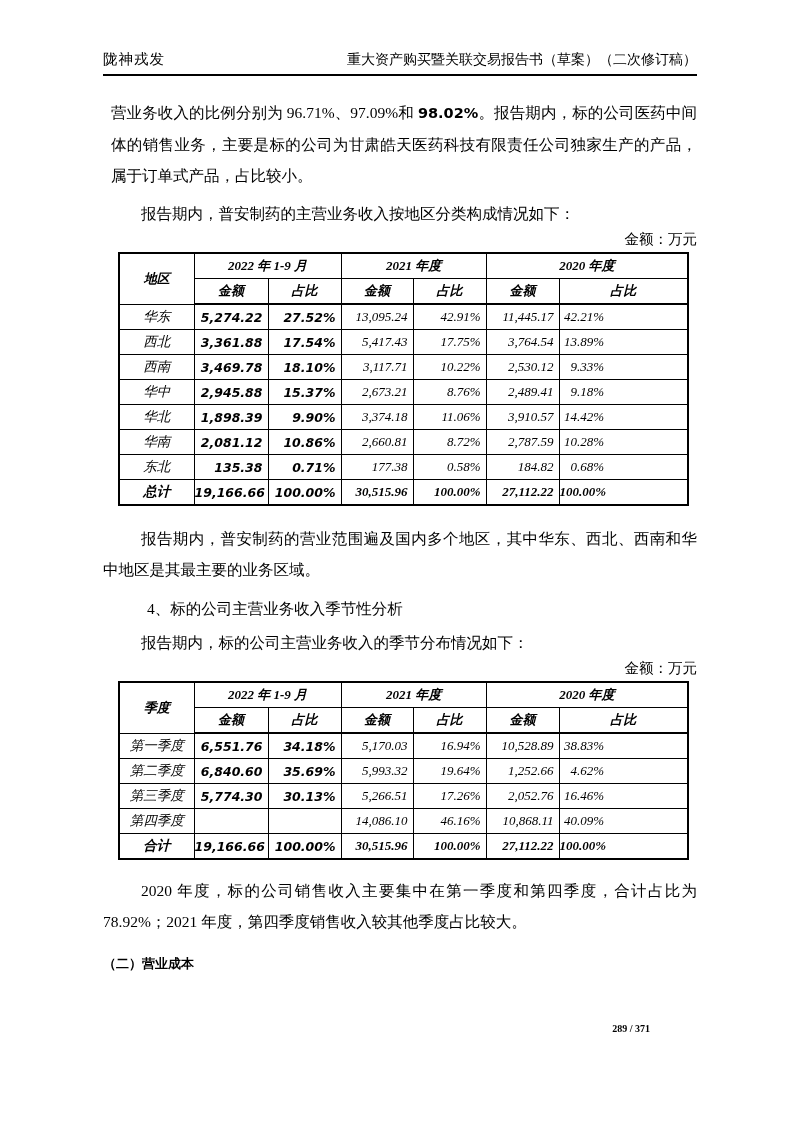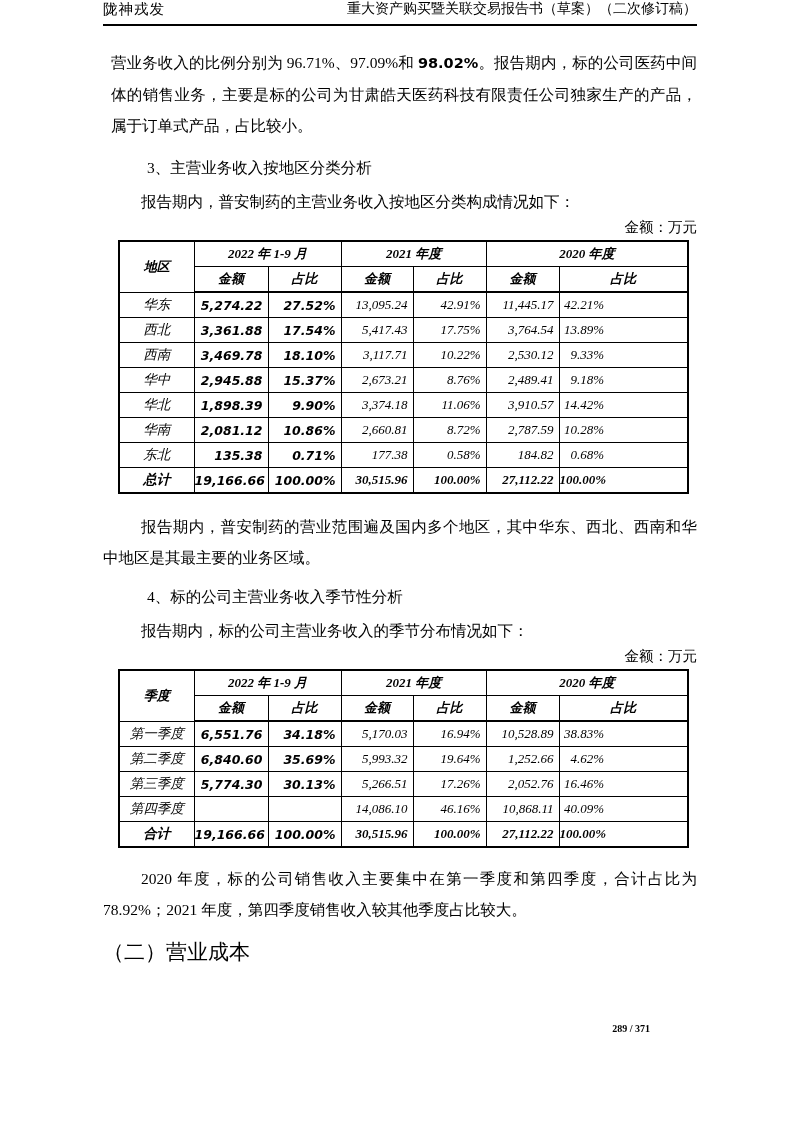--- a/index.html
+++ b/index.html
@@ -8,21 +8,22 @@
     width:793px;height:1122px;
     background:#fff;color:#000;
     font-family:"Liberation Serif","DejaVu Serif",serif;
     overflow:hidden;
     box-sizing:border-box;
   }
   .content{position:absolute;left:103px;top:0;width:594px;}
 
   
   .doc-header{
-    display:flex;justify-content:space-between;
+    margin-top:50px;
+    display:flex;justify-content:space-between;align-items:flex-end;
     font-size:14.5px;
     padding-bottom:5px;
     border-bottom:2px solid #000;
   }
   .doc-header .hl{letter-spacing:1px;}
   .doc-header .hr{font-size:14px;}
 
   p{margin:0;text-align:justify;font-size:15.5px;line-height:31px;}
   .p1{margin-top:21px;margin-left:8px;}
   .indent{text-indent:38px;}
@@ -61,42 +62,41 @@
   td.lastcol{padding-right:83px;}
   th.rowlabel{text-align:center;font-weight:400;font-size:13.5px;}
   tr.total th.rowlabel{font-weight:700;}
   tr.total td{font-weight:700;}
   td.b22{font-family:"DejaVu Sans","Liberation Sans",sans-serif;font-weight:700;font-size:12.5px;margin-left:16px;}
 
   .p-after-table{margin-top:17px;}
   .h-big{
     margin:14px 0 0 0;
     font-family:"DejaVu Sans","Liberation Sans",sans-serif;
-    font-size:21px;font-weight:400;line-height:26px;
+    font-size:13px;font-weight:700;line-height:26px;
   }
   .footer{
     position:absolute;top:1023px;right:143px;
     font-size:10px;font-weight:700;
     font-family:"Liberation Serif","DejaVu Serif",serif;
   }
 </style>
 </head>
 <body>
 
 <div class="page">
   <div class="content">
 
     <div class="doc-header">
       <span class="hl">陇神戎发</span>
       <span class="hr">重大资产购买暨关联交易报告书（草案）（二次修订稿）</span>
     </div>
 
     <p class="p1"><span>营业务收入的比例分别为 96.71%、97.09%和 </span><span class="bold-sans">98.02%</span><span>。报告期内，标的公司医药中间体的销售业务，主要是标的公司为甘肃皓天医药科技有限责任公司独家生产的产品，属于订单式产品，占比较小。</span></p>
 
-    <div class="h-num">3、主营业务收入按地区分类分析</div>
 
     <p class="indent p-lead">报告期内，普安制药的主营业务收入按地区分类构成情况如下：</p>
 
     <div class="unit">金额：万元</div>
 
     <table>
       <colgroup>
         <col class="c0">
           <col class="c1">
           <col class="c2">

